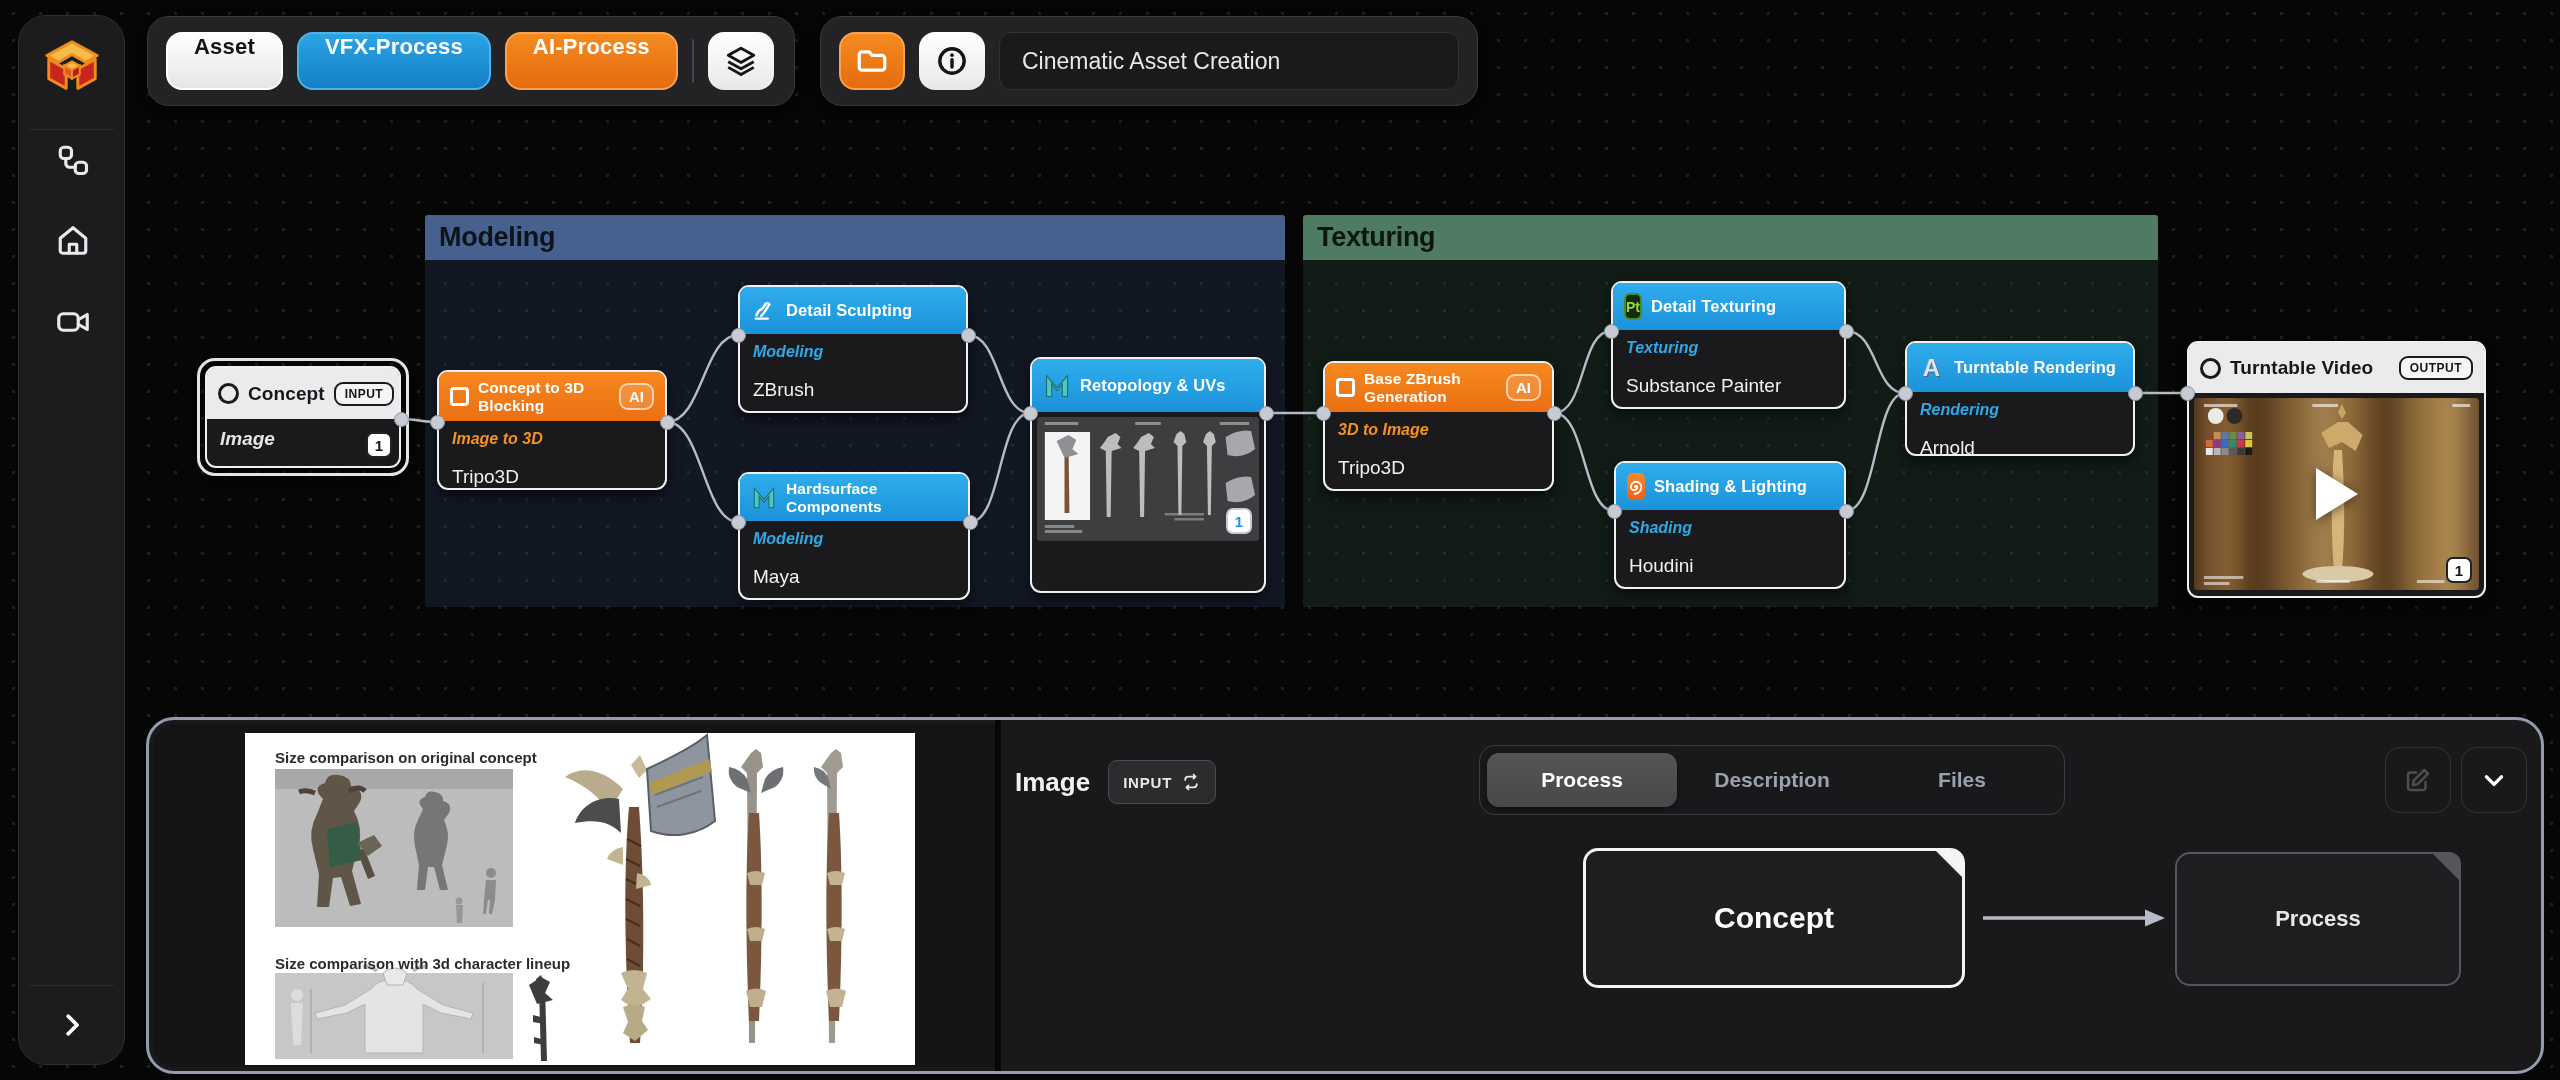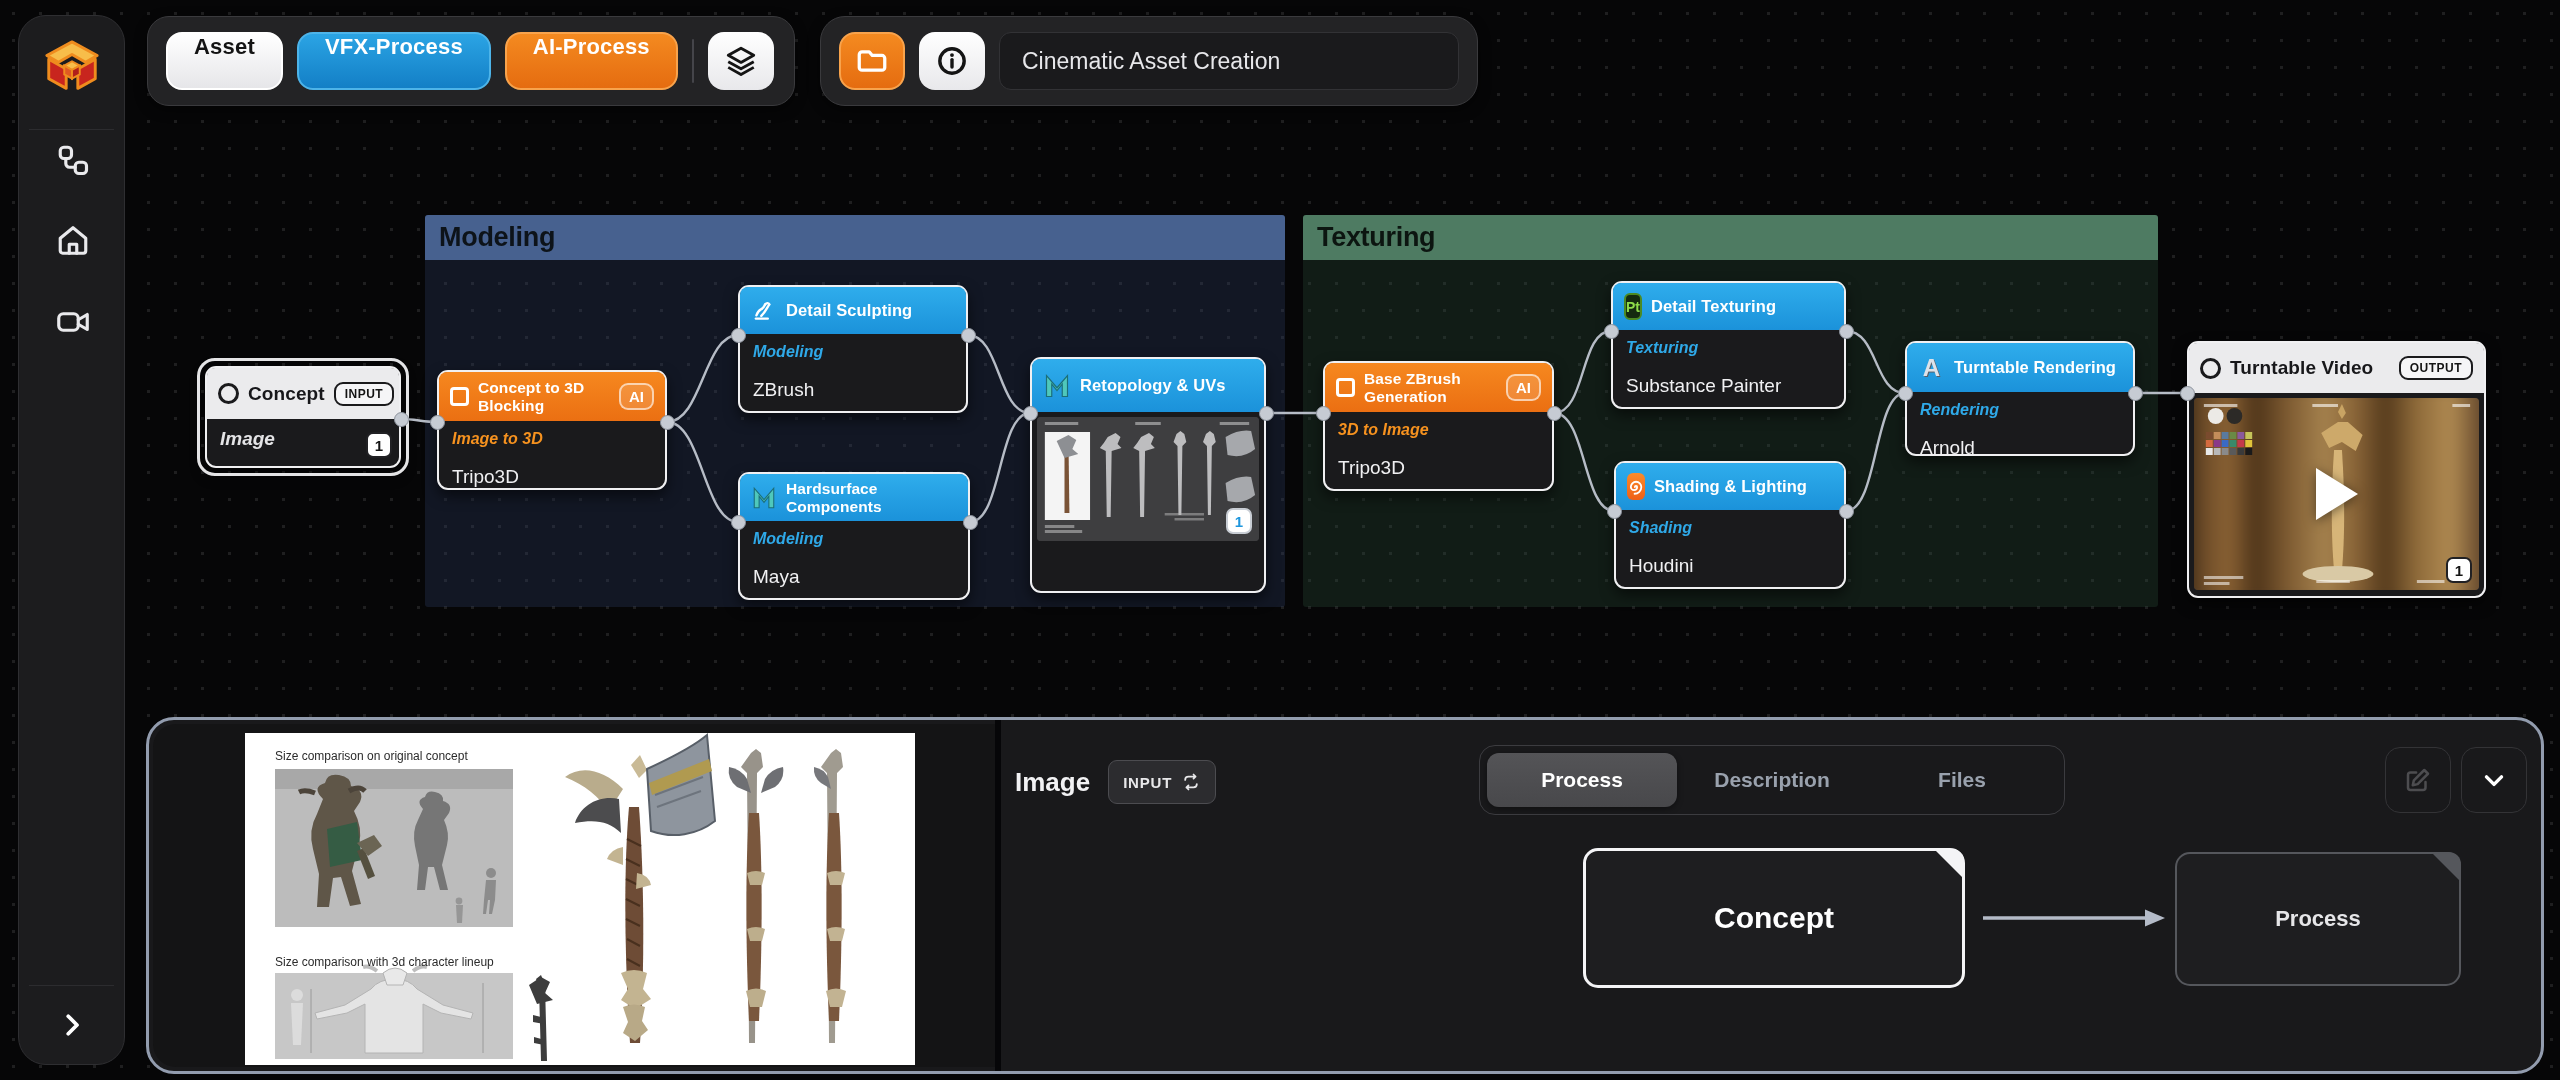--- a/index.html
+++ b/index.html
@@ -17,21 +17,21 @@
   .sb-div { position:absolute; left:10px; right:10px; height:1px; background:#2c2c2f; }
   .sb-ic { position:absolute; left:36px; width:36px; height:36px; color:#e9e9ec; cursor:pointer; }
   .sb-ic svg { width:100%; height:100%; }
   .sb-chevron { position:absolute; left:38px; bottom:24px; width:30px; height:30px; color:#fff; }
 
   
   .tbgroup { position:absolute; top:16px; height:90px; background:#232325;
     border:1px solid #3a3a3d; border-radius:22px; display:flex; align-items:center;
     padding:0 18px; gap:14px; z-index:6; box-shadow:0 4px 12px rgba(0,0,0,.5); }
   .tb1 { left:147px; width:648px; }
-  .tb2 { left:820px; width:658px;border-radius:25px; }
+  .tb2 { left:820px; width:658px; }
   .pill { height:58px; border-radius:16px; display:flex; align-items:flex-start; justify-content:center;
     font-weight:bold; font-size:22px; padding:0 26px; cursor:pointer; letter-spacing:.2px; }
   .pill.white { background:linear-gradient(#ffffff,#e6e6e9); color:#141414; border:2px solid #fff; }
   .pill.blue { background:linear-gradient(#2ba4e4,#137fc6); color:#fff; border:2px solid #4db4e9; }
   .pill.orange { background:linear-gradient(#f48a20,#e56c10); color:#fff; border:2px solid #f8a34c; }
   .tb-div { width:2px; height:44px; background:#45454a; border-radius:2px; }
   .sqbtn { width:66px; height:58px; border-radius:16px; display:flex; align-items:center;
     justify-content:center; cursor:pointer; }
   .sqbtn.white { background:linear-gradient(#ffffff,#e8e8eb); }
   .sqbtn.orange { background:linear-gradient(#f48a20,#e56c10); border:2px solid #f8a34c; }
@@ -95,21 +95,21 @@
   .play { position:absolute; left:50%; top:50%; transform:translate(-50%,-50%);
     width:0; height:0; border-left:42px solid #fff; border-top:26px solid transparent;
     border-bottom:26px solid transparent; filter:drop-shadow(0 2px 6px rgba(0,0,0,.5)); }
 
   
   .panel { position:absolute; left:146px; top:717px; width:2398px; height:357px;
     background:#19191b; border:3.5px solid #929cae; border-radius:28px; z-index:5; }
   .preview { position:absolute; left:4px; top:4px; bottom:4px; width:842px;
     background:#141415; border-radius:23px 0 0 23px; overflow:hidden; }
   .sheet { position:absolute; left:92px; top:9px; width:670px; height:332px; background:#fff; }
-  .sheet .cap { position:absolute; font-size:12px; color:#2b2b2b; font-weight:400;text-align:right; }
+  .sheet .cap { position:absolute; font-size:15px; color:#2b2b2b; font-weight:700;text-align:right; }
   .panel-div { position:absolute; left:846px; top:0; bottom:0; width:6px; background:#060608; }
 
   .insp-head { position:absolute; left:866px; top:27px; right:24px; height:70px;
     display:flex; align-items:center; }
   .insp-title { font-size:26px; font-weight:bold; color:#f2f2f4; }
   .in-badge { margin-left:18px; display:flex; align-items:center; gap:9px;
     background:#2c2c2f; border:1.5px solid #4c4c50; border-radius:9px; height:44px;
     padding:0 14px; color:#e8e8ea; font-weight:bold; font-size:15px; letter-spacing:.8px; cursor:pointer; }
   .tabs { position:absolute; left:1330px; top:25px; width:586px; height:70px;
     border:1.5px solid #3c3c40; border-radius:16px; display:flex; align-items:center; padding:7px; }

